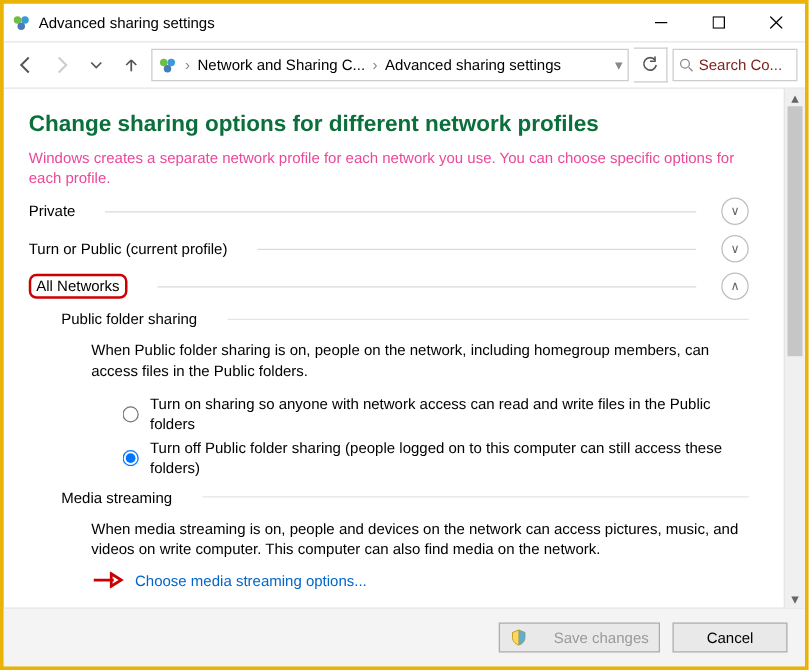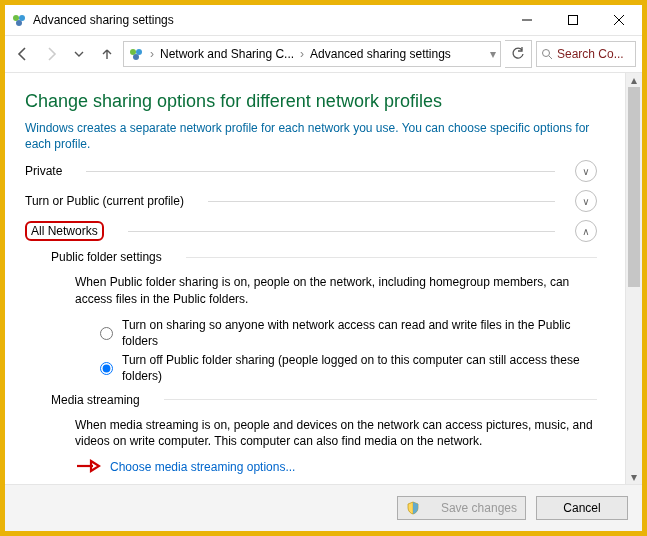--- a/index.html
+++ b/index.html
@@ -1,34 +1,34 @@
 <!DOCTYPE html>
 <html><head>
 <meta charset="utf-8">
 <style>
 html,body{margin:0;padding:0;font-family:"Segoe UI",Arial,sans-serif;font-size:12px;color:#000;background:#fff}
-.window{width:647px;height:536px;border:5px solid #eab308;box-sizing:border-box;display:flex;flex-direction:column;position:relative}
+.window{width:647px;height:536px;border:3px solid #eab308;box-sizing:border-box;display:flex;flex-direction:column;position:relative}
 .titlebar{height:30px;display:flex;align-items:center;border-bottom:1px solid #e5e5e5}
 .titlebar .appicon{width:16px;height:16px;margin:0 6px}
 .titlebar .title{flex:1;font-size:12px}
 .winbtns{display:flex}
 .winbtn{width:46px;height:30px;display:flex;align-items:center;justify-content:center}
 .winbtn svg{stroke:#000;stroke-width:1}
 .navbar{height:36px;display:flex;align-items:center;padding:0 6px;gap:4px;border-bottom:1px solid #e5e5e5}
 .navbtn{width:24px;height:24px;display:flex;align-items:center;justify-content:center;color:#666}
 .navbtn.disabled{color:#bbb}
 .address{flex:1;height:24px;border:1px solid #ccc;display:flex;align-items:center;padding:0 4px;gap:6px;overflow:hidden}
 .address .crumb{white-space:nowrap;overflow:hidden;text-overflow:ellipsis}
 .address .sep{color:#888}
 .refresh{width:26px;height:26px;display:flex;align-items:center;justify-content:center;border:1px solid #ccc;border-left:none}
 .searchbox{width:90px;height:24px;border:1px solid #ccc;display:flex;align-items:center;padding:0 4px;color:#7f1d1d;gap:4px;overflow:hidden}
 .content{flex:1;display:flex;overflow:hidden}
 .pane{flex:1;padding:18px 28px 10px 20px;overflow:hidden}
-.h1{color:#0a6f3a;font-size:18px;font-weight:400;margin:0 0 8px}
-.desc{color:#0369a1;margin:0 0 5px;line-height:1.35}
+.h1{color:#0a6f3a;font-size:18px;font-weight:700;margin:0 0 8px}
+.desc{color:#ec4899;margin:0 0 5px;line-height:1.35}
 .section{margin:8px 0 6px;display:flex;align-items:center;gap:20px}
 .section .label{white-space:nowrap}
 .section .rule{flex:1;border-top:1px solid #d9d9d9;height:0;margin-left:4px}
 .chev{width:20px;height:20px;border:1px solid #bfbfbf;border-radius:50%;display:flex;align-items:center;justify-content:center;color:#666;font-size:10px;flex:0 0 auto}
 .redbox{border:2px solid #c00;border-radius:6px;padding:1px 4px;display:inline-block}
 .sub{margin-left:26px}
 .subhead{margin:8px 0 6px}
 .subhead .rule{border-top:1px solid #e5e5e5}
 .para{margin:10px 0 10px 24px;line-height:1.35}
 .radios{margin-left:44px}
@@ -150,21 +150,21 @@
   <div class="section">
     <span class="redbox">
       <span class="label">All Networks</span>
     </span>
     <span class="rule"></span>
     <span class="chev">∧</span>
   </div>
 
   <div class="sub">
     <div class="section subhead">
-      <span class="label">Public folder settings</span>
+      <span class="label">Public folder sharing</span>
       <span class="rule"></span>
     </div>
     <p class="para">When Public folder sharing is on, people on the network, including homegroup members, can access files in the Public folders.</p>
     <div class="radios">
       <label class="radio">
         <input type="radio" name="pfs" style="">
         <span>Turn on sharing so anyone with network access can read and write files in the Public folders</span>
       </label>
       <label class="radio">
         <input type="radio" name="pfs" checked="" style="">

